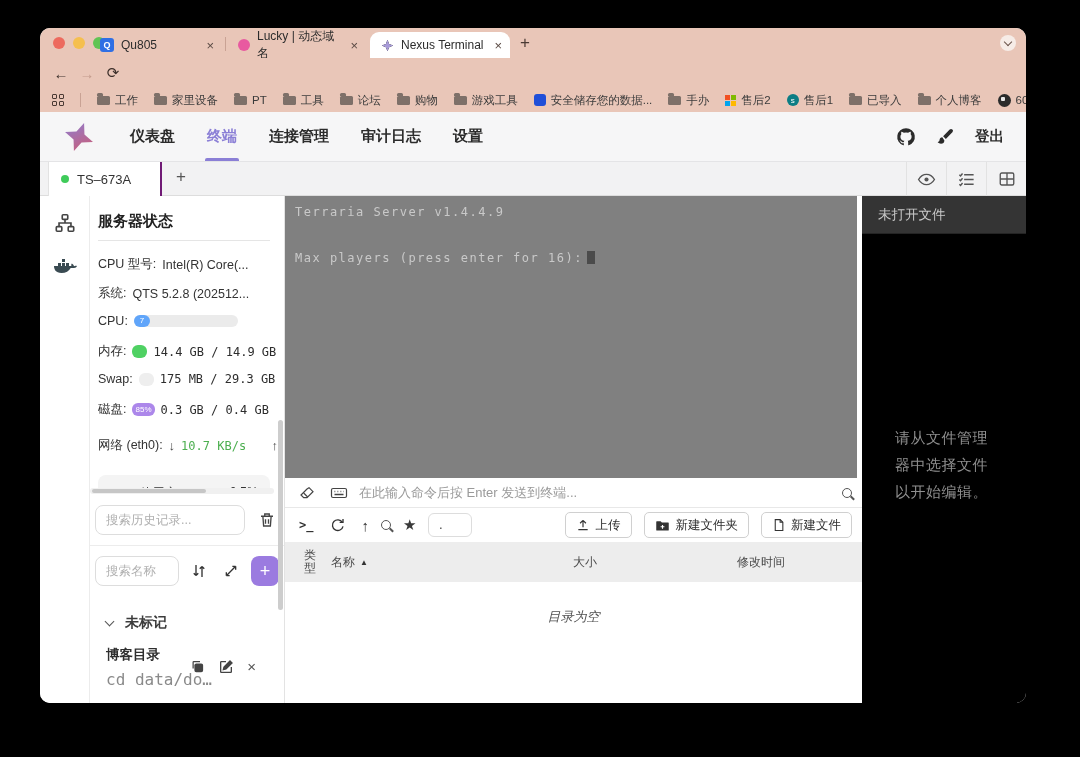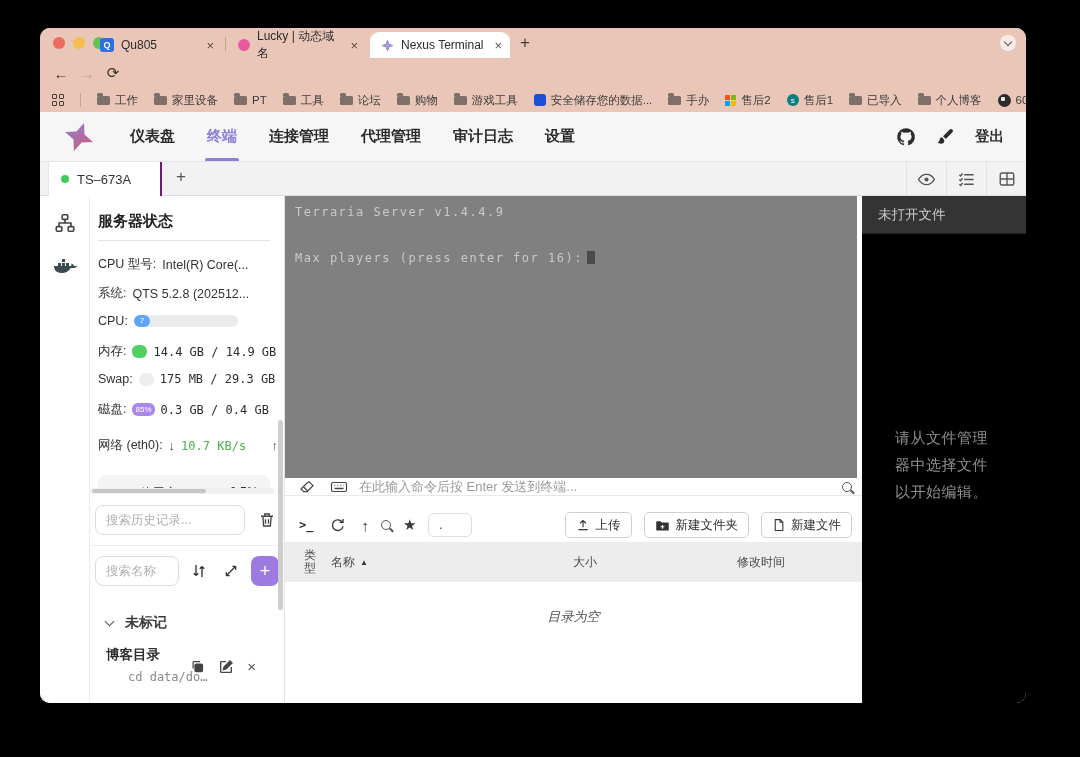--- a/index.html
+++ b/index.html
@@ -136,33 +136,33 @@
   .name-input { width:84px; }
   .iconbtn { width:24px; height:24px; display:flex; align-items:center; justify-content:center; }
   .plusbtn { width:30px; height:30px; background:#9b7be0; border-radius:8px; color:#fff; font-size:18px;
              display:flex; align-items:center; justify-content:center; }
   .grouphdr { position:absolute; top:418px; left:16px; display:flex; align-items:center; gap:12px;
               font-size:14px; font-weight:600; color:#3c3c3c; }
   .gchev { width:7px; height:7px; border-right:1.7px solid #555; border-bottom:1.7px solid #555;
            transform:rotate(45deg); margin-top:-4px; }
   .snip { position:absolute; top:450px; left:16px; right:12px; }
   .sniptitle { font-size:13.5px; font-weight:bold; color:#2f2f2f; }
-  .snipcmd { margin-top:6px; font-family:"DejaVu Sans Mono",monospace; font-size:12px; color:#8a8a8a;margin-left:22px; }
+  .snipcmd { margin-top:6px; font-family:"DejaVu Sans Mono",monospace; font-size:16px; color:#8a8a8a; }
   .snipicons { position:absolute; right:16px; top:12px; display:flex; align-items:center; gap:13px; }
   .xic { font-size:15px; color:#555; }
 
   
   .center { position:absolute; left:245px; top:0; bottom:0; width:577px; background:#fff; }
   .terminal { position:absolute; top:0; left:0; right:0; height:282px; background:#808080;
               font-family:"DejaVu Sans Mono",monospace; font-size:12px; letter-spacing:1.5px;
               color:#c9c9c9; padding:8px 10px; }
   .tline { height:23px; line-height:16px; white-space:pre; }
   .cursor { display:inline-block; width:8px; height:13px; background:#4b4b4b; vertical-align:-2px; margin-left:4px; }
   .termscroll { position:absolute; right:0; top:0; bottom:0; width:5px; background:#fff; }
-  .cmdrow { position:absolute; top:282px; left:0; right:0; height:18px; background:#fff;
+  .cmdrow { position:absolute; top:282px; left:0; right:0; height:30px; background:#fff;
             border-bottom:1px solid #e8e8e8; display:flex; align-items:center; gap:8px; padding:0 10px; }
   .cmdinput { flex:1; border:none; outline:none; font-size:13px; color:#333; font-family:inherit; }
   .cmdinput::placeholder { color:#9a9a9a; }
   .mag { width:10px; height:10px; border:1.7px solid #555; border-radius:50%; position:relative; flex:0 0 auto; }
   .mag::after { content:""; position:absolute; width:5px; height:1.7px; background:#555;
                 transform:rotate(45deg); right:-4px; bottom:-2px; }
   .toolrow { position:absolute; top:312px; left:0; right:0; height:34px; display:flex; align-items:center;
              gap:12px; padding:0 10px 0 14px; background:#fff; }
   .prompt { font-family:"DejaVu Sans Mono",monospace; font-weight:bold; font-size:12px; color:#333; }
   .starfull { color:#3a3a3a; font-size:15px; }
@@ -326,21 +326,20 @@
             <stop offset="0" stop-color="#8b7fd6"></stop>
                 <stop offset="1" stop-color="#d05a6e"></stop>
           </linearGradient>
             </defs>
           <path d="M16 2 L20 12 L30 16 L20 20 L16 30 L12 20 L2 16 L12 12 Z" fill="url(#lg)" transform="rotate(20 16 16)"></path>
         </svg>
       </span>
       <span class="nitem">仪表盘</span>
       <span class="nitem active">终端</span>
       <span class="nitem">连接管理</span>
-      <span class="nitem">代理管理</span>
       <span class="nitem">审计日志</span>
       <span class="nitem">设置</span>
       <span class="nav-right">
         <span>
           <svg width="20" height="20" viewBox="0 0 24 24">
               <path fill="#2b2b2b" d="M12 1.5a10.5 10.5 0 0 0-3.32 20.46c.53.1.72-.23.72-.5v-1.96c-2.92.63-3.54-1.24-3.54-1.24-.48-1.21-1.17-1.54-1.17-1.54-.95-.65.07-.64.07-.64 1.06.08 1.62 1.08 1.62 1.08.94 1.6 2.46 1.14 3.06.87.1-.68.37-1.14.66-1.4-2.33-.27-4.78-1.17-4.78-5.2 0-1.15.41-2.08 1.08-2.82-.11-.26-.47-1.33.1-2.78 0 0 .88-.28 2.88 1.08a10 10 0 0 1 5.25 0c2-1.36 2.88-1.08 2.88-1.08.57 1.45.21 2.52.1 2.78.67.74 1.08 1.67 1.08 2.82 0 4.04-2.46 4.93-4.8 5.19.38.33.72.97.72 1.96v2.9c0 .28.19.6.73.5A10.5 10.5 0 0 0 12 1.5z"></path>
             </svg>
         </span>
         <span>
           <svg width="19" height="19" viewBox="0 0 24 24">

